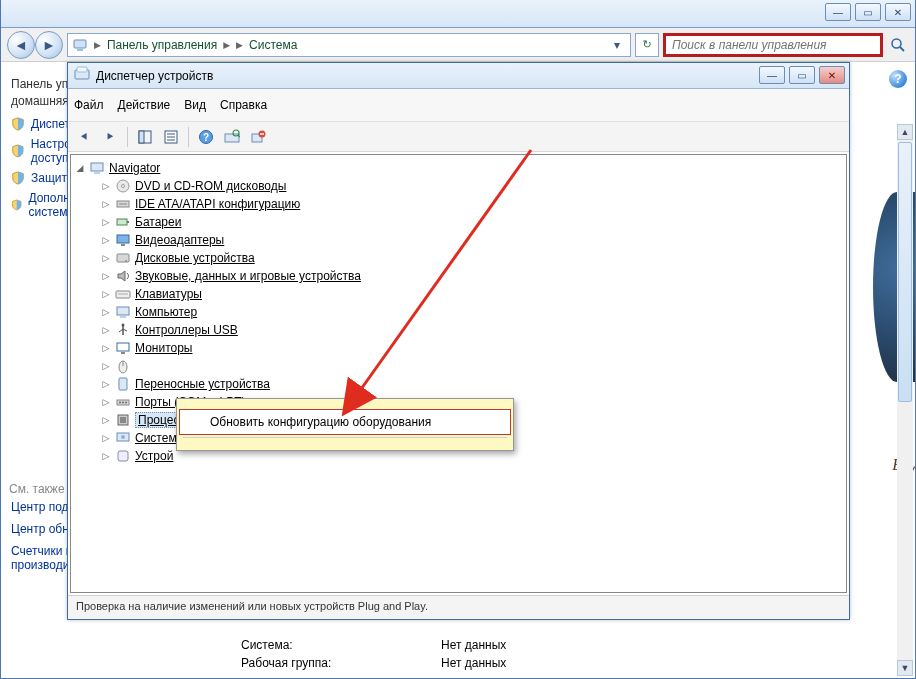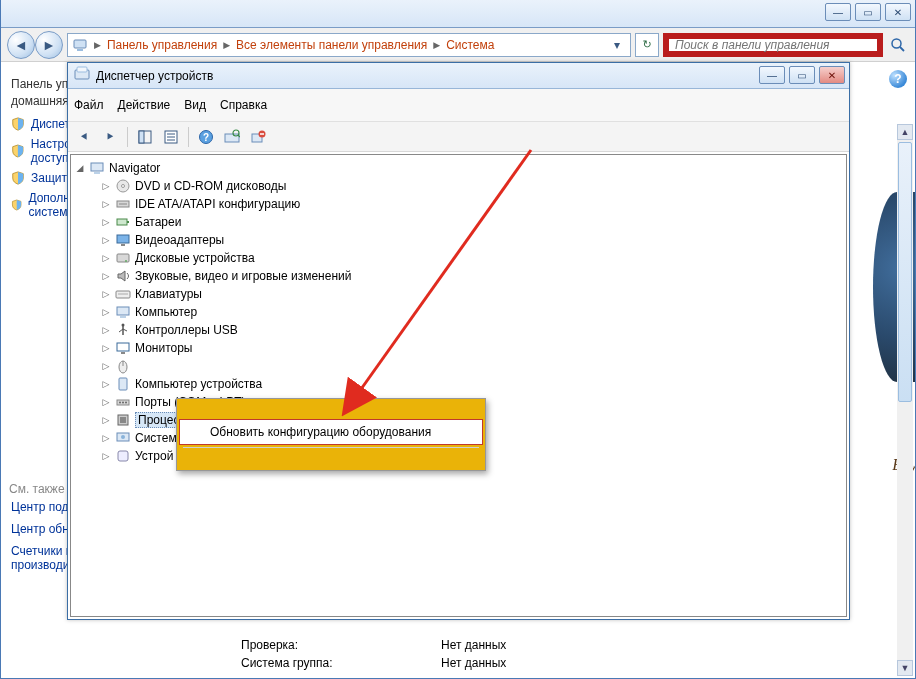--- a/index.html
+++ b/index.html
@@ -29,26 +29,26 @@
   .addr-row {
     height: 34px;
     background:#f0f0f0;
     display:flex; align-items:center;
     padding:0 6px; gap:4px;
     border-bottom:1px solid #d0d0d0;
   }
   .nav-arrows { display:flex; gap:0;}
   .nav-arrow { width:28px; height:28px; border-radius:50%; background:radial-gradient(circle at 30% 30%,#fff,#cfe1f4 60%,#9bbde0); border:1px solid #7a9cc6; display:flex; align-items:center; justify-content:center; color:#3a5a82; font-size:14px; cursor:default;}
   .addr-box { flex:1; height:24px; border:1px solid #8aa8c9; background:#fff; display:flex; align-items:center; padding:0 4px; gap:6px;}
-  .addr-crumb { color:#c2410c; }
+  .addr-crumb { color:#14532d; }
   .addr-sep { color:#666; font-size:9px;}
   .addr-icon { width:16px; height:16px; display:inline-block;}
   .addr-dropdown { width:18px; text-align:center; color:#3a5a82;}
   .refresh-btn { width:24px; height:24px; border:1px solid #8aa8c9; background:#fff; display:flex; align-items:center; justify-content:center; color:#2b6a42; font-size:11px;}
-  .search-box { width:220px; height:24px; border:6px solid #b91c1c; background:#fff; display:flex; align-items:center; padding:0 4px; gap:6px;}
+  .search-box { width:220px; height:24px; border:3px solid #b91c1c; background:#fff; display:flex; align-items:center; padding:0 4px; gap:6px;}
   .search-box input { border:none; outline:none; flex:1; font-style:italic; color:#888; font-size:12px; font-family:inherit; background:transparent;}
   .search-icon { width:22px; height:22px; color:#2d66a8; display:flex; align-items:center; justify-content:center;}
   
   .outer-body { display:flex; height:calc(100% - 28px - 34px); position:relative;}
   .left-nav { width:210px; padding:12px 8px; background:#fff;}
   .left-item { display:flex; align-items:center; gap:6px; padding:3px 2px; color:#003399; cursor:default;}
   .left-item.header { color:#333; font-weight:normal; padding-bottom:6px;}
   .shield { width:14px; height:14px;}
   .seealso { margin-top:260px; color:#888; }
   .left-link { color:#003399; padding:4px 2px;}
@@ -70,30 +70,30 @@
   .dm-toolbar { height:30px; background:#f4f4f4; border-bottom:1px solid #d8d8d8; display:flex; align-items:center; padding:0 4px; gap:2px;}
   .tbtn { width:24px; height:24px; border:1px solid transparent; display:flex; align-items:center; justify-content:center; color:#3a5a82;}
   .tsep { width:1px; height:20px; background:#ccc; margin:0 3px;}
   .dm-body { flex:1; background:#fff; border:1px solid #888; margin:2px; padding:4px 2px; overflow:auto; position:relative;}
   .tree-item { display:flex; align-items:center; gap:4px; padding:1px 2px; margin-left:12px;}
   .tree-item.root { margin-left:0;}
   .exp { width:10px; font-size:9px; color:#666; display:inline-block; text-align:center;}
   .devicon { width:16px; height:16px; display:inline-flex; align-items:center; justify-content:center;}
   .tree-item.selected { }
   .tree-item.selected .label { background:#d6e7f7; border:1px dotted #6b8db8; padding:0 2px;}
-  .label { white-space:nowrap;}
+  .label { white-space:nowrap;text-decoration:underline;}
   .tree-children { margin-left:14px;}
   
   .tree-children .tree-item { position:relative;}
   .dm-status { height:24px; border-top:1px solid #d0d0d0; background:#f4f4f4; padding:4px 8px; font-size:11px; color:#333;}
   
   .ctx-menu {
-    position:absolute; left:175px; top:398px; width:310px;
-    background:#eab308; border:1px solid #979797; box-shadow:2px 3px 6px rgba(0,0,0,.35);
-    padding:20px 2px;
+    position:absolute; left:175px; top:398px; width:338px;
+    background:#fef9c3; border:1px solid #979797; box-shadow:2px 3px 6px rgba(0,0,0,.35);
+    padding:10px 2px;
   }
   .ctx-item { padding:5px 14px 5px 30px; font-size:12px; position:relative;}
   .ctx-item.hl { border:1px solid #c0392b; background:#fff;}
   .ctx-sep { height:1px; background:#d0d0d0; margin:2px 4px;}
   
   .arrow-svg { position:absolute; left:270px; top:130px; width:280px; height:300px; pointer-events:none;}
   
   .props { position:absolute; left:240px; top:636px; font-size:12px;}
   .props-row { display:flex; gap:60px; padding:2px 0;}
   .props-row .k { width:140px;}
@@ -125,21 +125,20 @@
   <div class="addr-box">
     <span class="addr-icon">
       <svg viewBox="0 0 16 16" width="16" height="16">
           <rect x="2" y="3" width="12" height="8" rx="1" fill="#cfe1f4" stroke="#6b8db8"></rect>
           <rect x="5" y="12" width="6" height="2" fill="#9bbde0"></rect>
         </svg>
     </span>
     <span class="addr-sep">▶</span>
     <span class="addr-crumb">Панель управления</span>
     <span class="addr-sep">▶</span>
-    <span class="addr-crumb">Все элементы панели управления</span>
     <span class="addr-sep">▶</span>
     <span class="addr-crumb">Система</span>
     <span style="flex:1"></span>
     <span class="addr-dropdown">▾</span>
   </div>
   <div class="refresh-btn">↻</div>
   <div class="search-box">
     <input placeholder="Поиск в панели управления" style="">
   </div>
   <div class="search-icon">
@@ -331,21 +330,21 @@
           <span class="label">Дисковые устройства</span>
         </div>
         <div class="tree-item">
           <span class="exp">▷</span>
           <span class="devicon">
             <svg width="16" height="16" viewBox="0 0 16 16">
               <path d="M3 6h3l4-3v10l-4-3H3z" fill="#bbb" stroke="#666"></path>
               <path d="M12 5c2 2 2 4 0 6" stroke="#666" fill="none"></path>
             </svg>
           </span>
-          <span class="label">Звуковые, видео и игровые изменений</span>
+          <span class="label">Звуковые, данных и игровые устройства</span>
         </div>
         <div class="tree-item">
           <span class="exp">▷</span>
           <span class="devicon">
             <svg width="16" height="16" viewBox="0 0 16 16">
               <rect x="1" y="5" width="14" height="7" rx="1" fill="#eee" stroke="#888"></rect>
               <line x1="3" y1="8" x2="13" y2="8" stroke="#aaa"></line>
             </svg>
           </span>
           <span class="label">Клавиатуры</span>
@@ -391,21 +390,21 @@
             </svg>
           </span>
         </div>
         <div class="tree-item">
           <span class="exp">▷</span>
           <span class="devicon">
             <svg width="16" height="16" viewBox="0 0 16 16">
               <rect x="4" y="2" width="8" height="12" rx="1" fill="#dce8f5" stroke="#6b8db8"></rect>
             </svg>
           </span>
-          <span class="label">Компьютер устройства</span>
+          <span class="label">Переносные устройства</span>
         </div>
         <div class="tree-item">
           <span class="exp">▷</span>
           <span class="devicon">
             <svg width="16" height="16" viewBox="0 0 16 16">
               <rect x="2" y="6" width="12" height="5" fill="#d8d8d8" stroke="#888"></rect>
               <circle cx="5" cy="8.5" r="1" fill="#666"></circle>
               <circle cx="8" cy="8.5" r="1" fill="#666"></circle>
               <circle cx="11" cy="8.5" r="1" fill="#666"></circle>
             </svg>
@@ -437,40 +436,43 @@
           <span class="devicon">
             <svg width="16" height="16" viewBox="0 0 16 16">
               <rect x="3" y="3" width="10" height="10" rx="2" fill="#eef" stroke="#88a"></rect>
             </svg>
           </span>
           <span class="label">Устрой</span>
         </div>
       </div>
   </div>
 
+  <div class="dm-status">
+    <span>Проверка на наличие изменений или новых устройств Plug and Play.</span>
+  </div>
 </div>
 
 <div class="ctx-menu">
   <div class="ctx-item hl">
     <span>Обновить конфигурацию оборудования</span>
   </div>
   <div class="ctx-sep"></div>
 </div>
 
 <svg class="arrow-svg" viewBox="0 0 280 300">
   <defs>
     <marker id="ah" markerWidth="12" markerHeight="12" refX="2" refY="6" orient="auto">
       <path d="M0,0 L12,6 L0,12 z" fill="#e02b1f"></path>
     </marker>
   </defs>
   <line x1="260" y1="20" x2="88" y2="262" stroke="#e02b1f" stroke-width="3" marker-end="url(#ah)"></line>
 </svg>
 
 <div class="props">
   <div class="props-row">
-    <span class="k">Проверка:</span>
+    <span class="k">Система:</span>
     <span>Нет данных</span>
   </div>
   <div class="props-row">
-    <span class="k">Система группа:</span>
+    <span class="k">Рабочая группа:</span>
     <span>Нет данных</span>
   </div>
 </div>
 
 </body></html>

